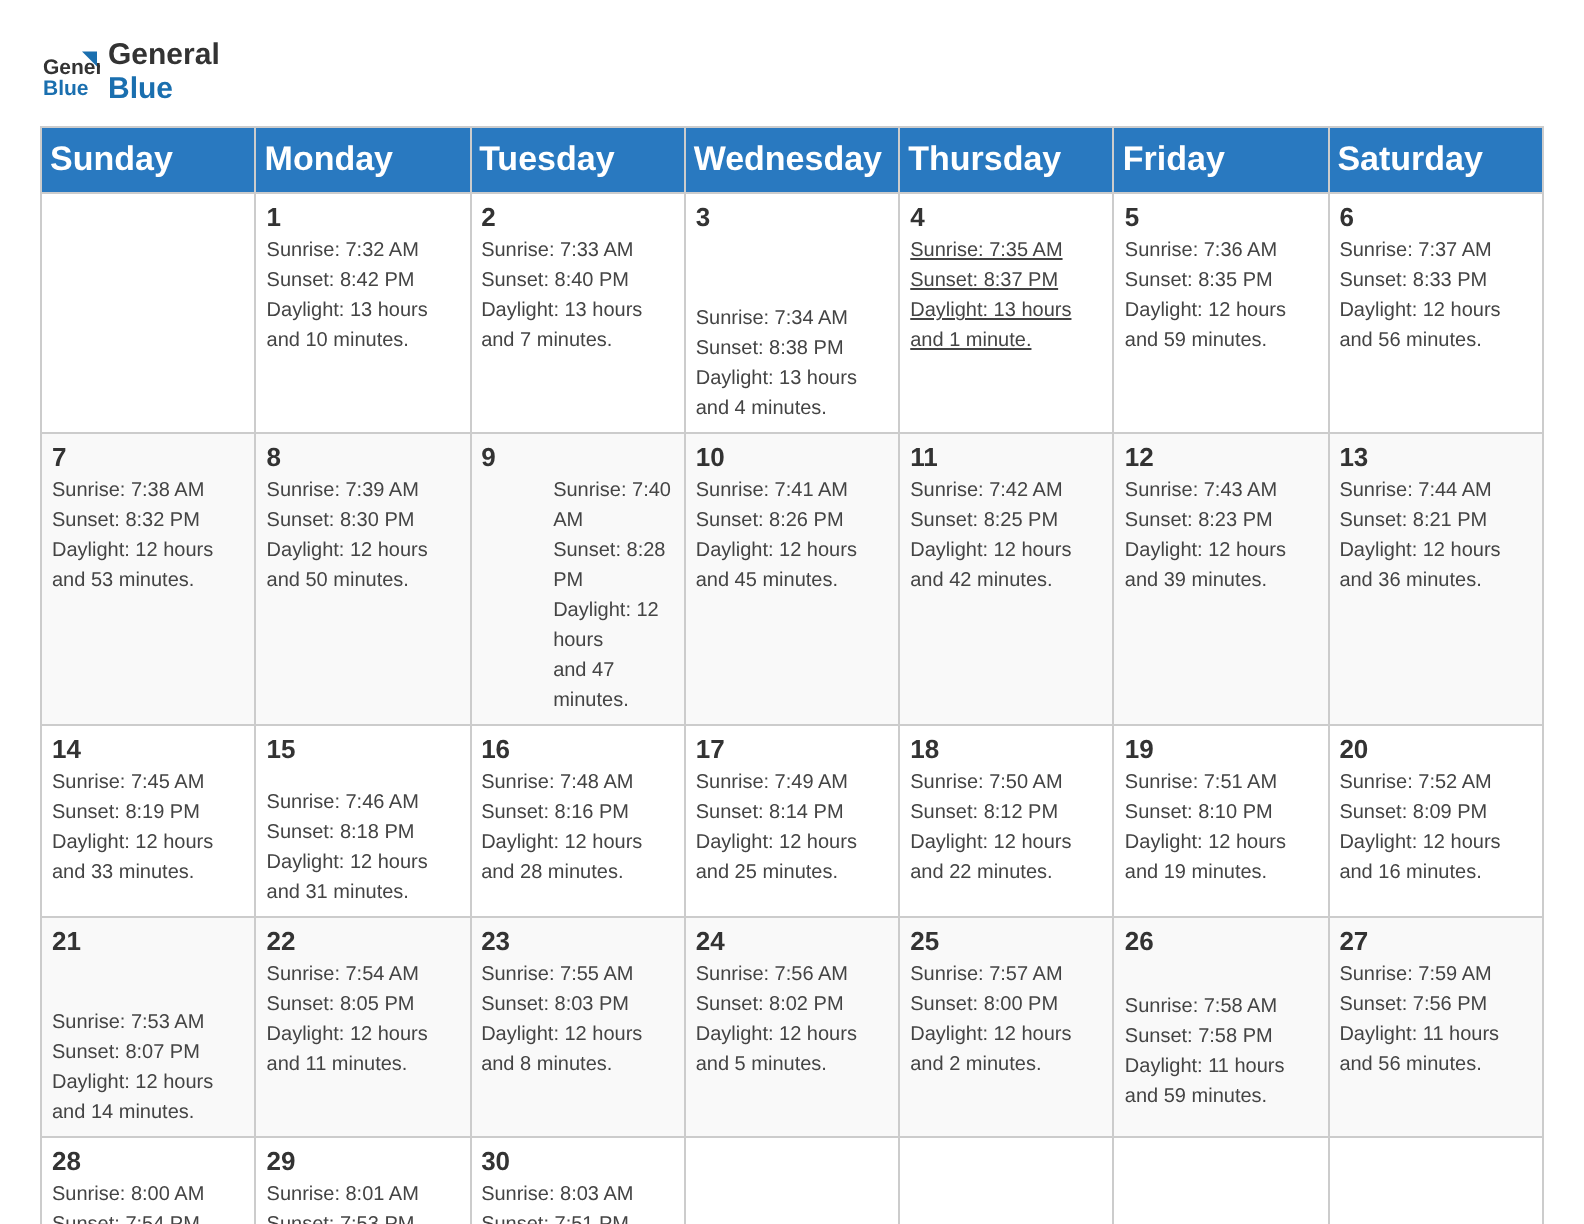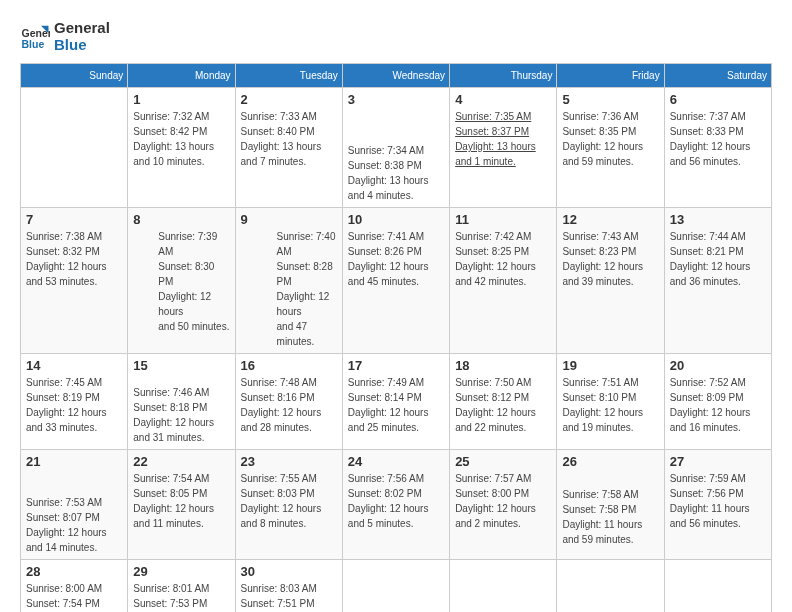--- a/index.html
+++ b/index.html
@@ -38,24 +38,24 @@
       color: #555;
     }
     table {
       width: 100%;
       border-collapse: collapse;
       table-layout: fixed;
     }
     thead tr th {
       background-color: #2979c0;
       color: #fff;
-      font-size: 10px;
-      font-weight: normal;
+      font-size: 17px;
+      font-weight: bold;
       padding: 6px 4px;
-      text-align: right;
+      text-align: left;
       border: 1px solid #ccc;
     }
     tbody tr td {
       border: 1px solid #ccc;
       vertical-align: top;
       padding: 4px 5px;
       font-size: 10.5px;
       color: #333;
       height: 90px;
     }
@@ -159,21 +159,21 @@
       <tr>
         <td>
           <div class="day-number">7</div>
           <div class="day-info" style="white-space: pre-line;">Sunrise: 7:38 AM
 Sunset: 8:32 PM
 Daylight: 12 hours
 and 53 minutes.</div>
         </td>
         <td>
           <div class="day-number">8</div>
-          <div class="day-info" style="white-space: pre-line; margin-left: 25px;">Sunrise: 7:39 AM
+          <div class="day-info" style="white-space: pre-line;">Sunrise: 7:39 AM
 Sunset: 8:30 PM
 Daylight: 12 hours
 and 50 minutes.</div>
         </td>
         <td>
           <div class="day-number">9</div>
           <div class="day-info" style="white-space: pre-line; margin-left: 36px;">Sunrise: 7:40 AM
 Sunset: 8:28 PM
 Daylight: 12 hours
 and 47 minutes.</div>

